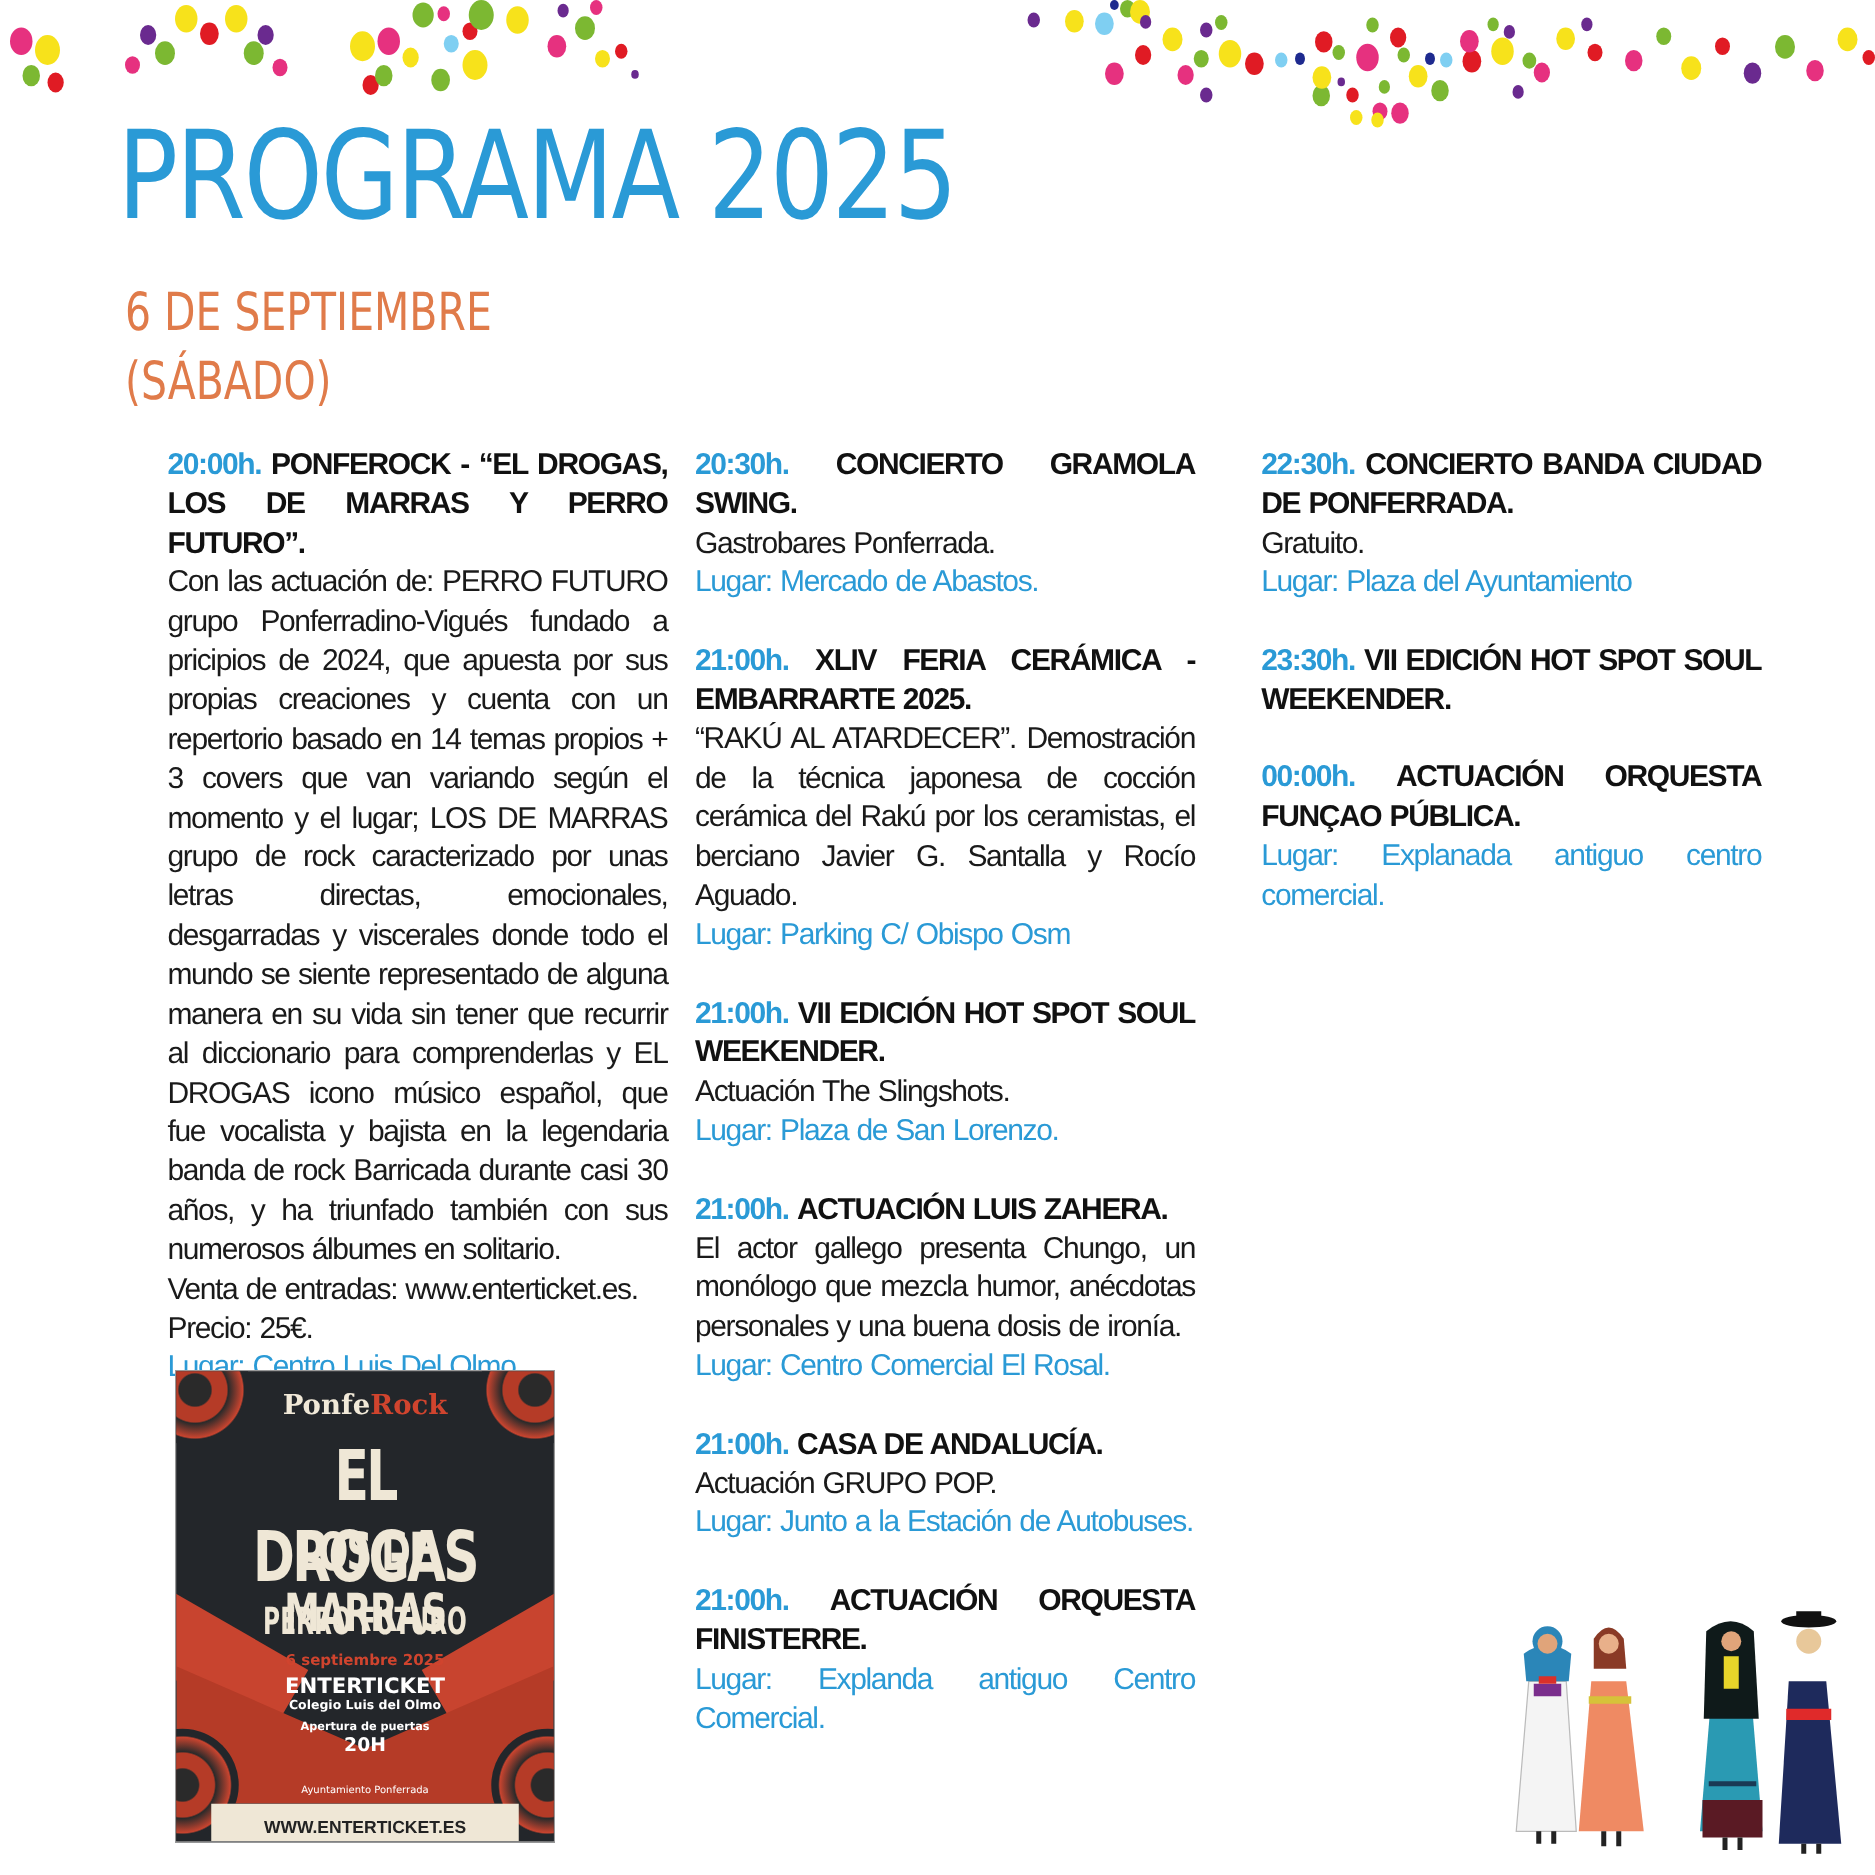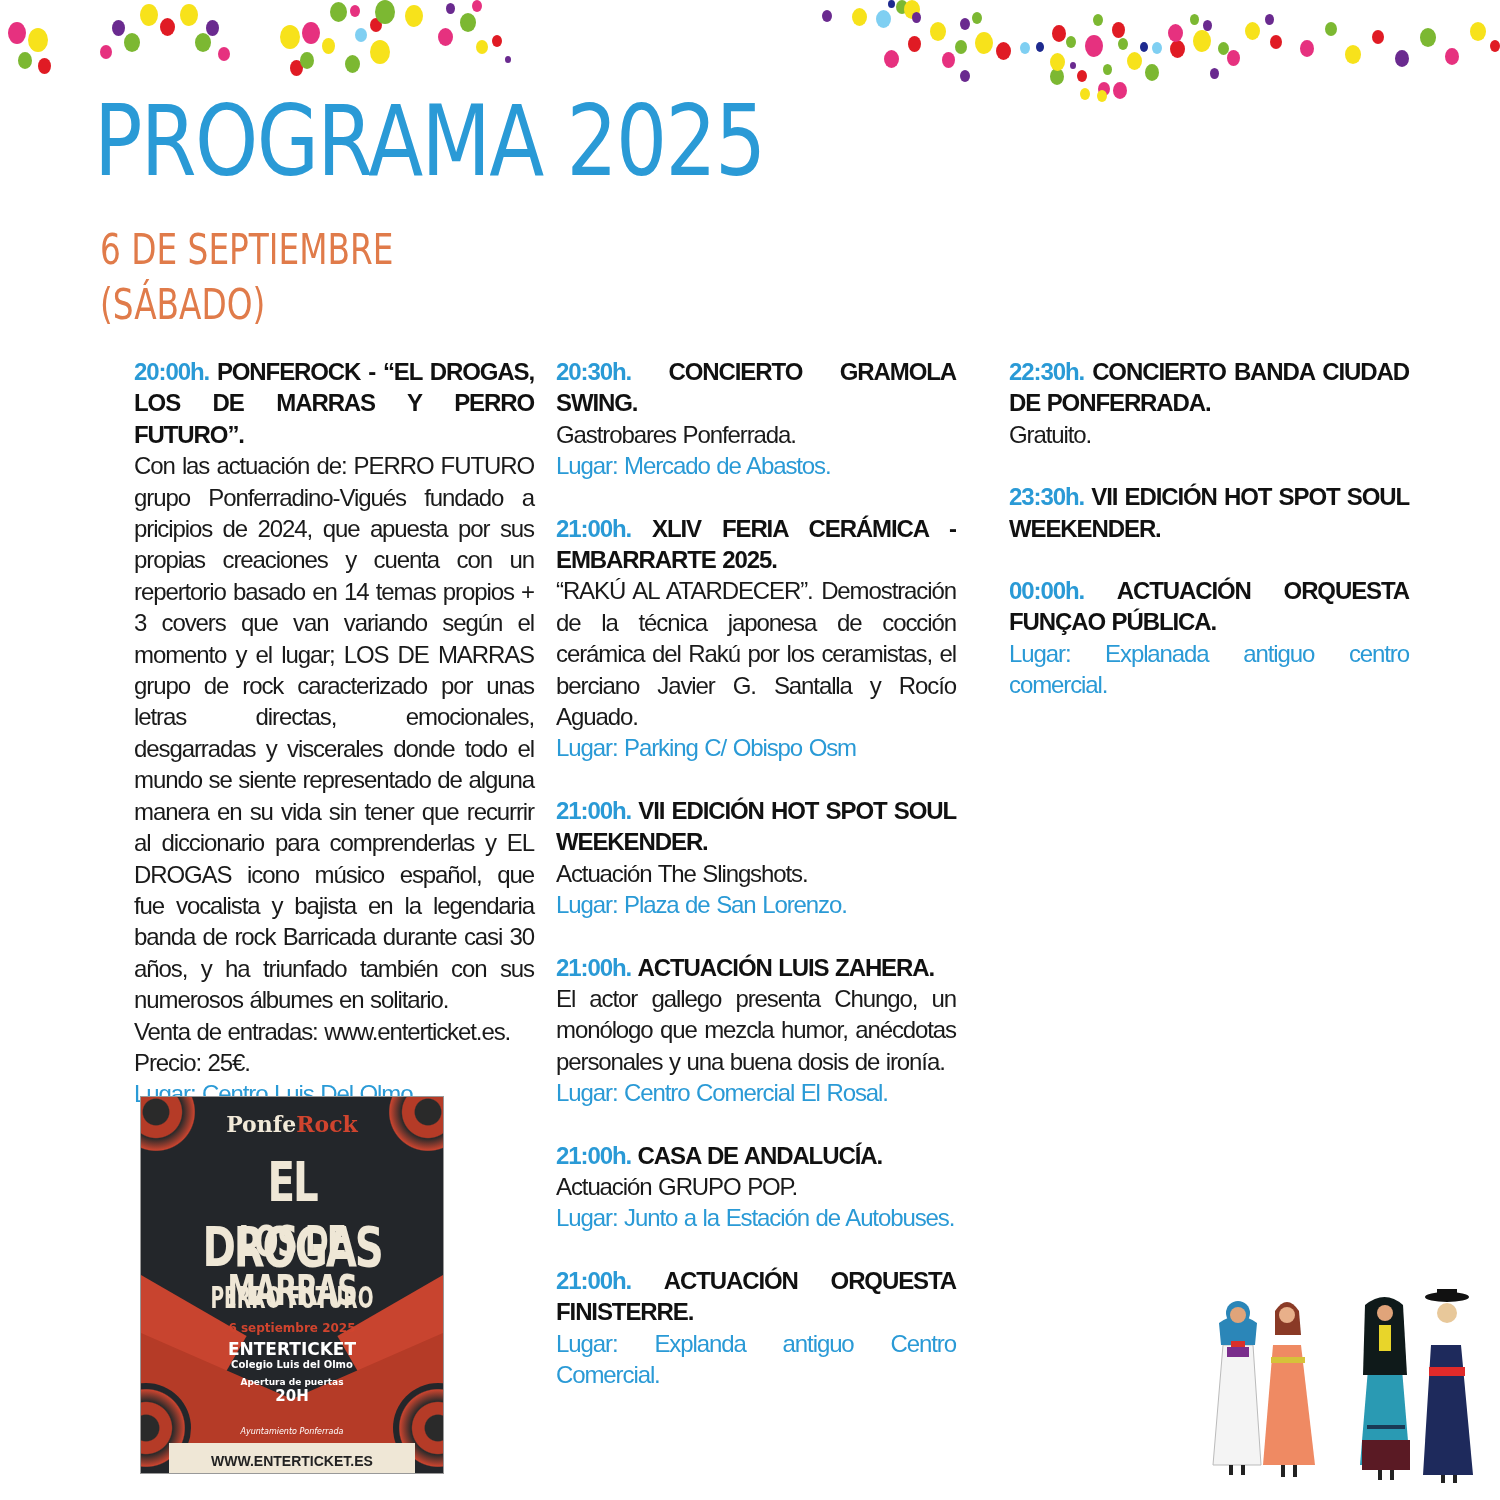--- a/index.html
+++ b/index.html
@@ -53,21 +53,21 @@
   .p-main { top: 52px; font-size: 56px; font-weight: bold; color: #efe7d6; letter-spacing: -3px; transform: scaleX(0.72); }
   .p-sub { top: 120px; font-size: 42px; font-weight: bold; color: #efe7d6; letter-spacing: -2px; transform: scaleX(0.68); }
   .p-sub2 { top: 183px; font-size: 30px; font-weight: bold; color: #efe7d6; transform: scaleX(0.62); }
   .p-date { top: 224px; font-size: 12px; font-weight: bold; color: #d0442e; }
   .p-city { top: 242px; font-size: 17px; font-weight: bold; color: #ffffff; }
   .p-venue { top: 262px; font-size: 10px; font-weight: bold; color: #ffffff; }
   .p-open { top: 280px; font-size: 9px; font-weight: bold; color: #ffffff; }
   .p-hour { top: 290px; font-size: 15px; font-weight: bold; color: #ffffff; }
   .p-ticket { position: absolute; left: 28px; right: 28px; bottom: 0; height: 30px; background: #efe7d6;
     text-align: center; font-size: 14px; font-weight: bold; color: #222; line-height: 36px; transform: none; }
-  .p-logo { top: 330px; font-size: 8px; color: #ffffff; font-style: italic; }
+  .p-logo { top: 330px; font-size: 8px; color: #ffffff; }
 
   .giants { position: absolute; left: 1205px; top: 1285px; width: 290px; height: 200px; }
 </style>
 </head>
 <body>
 
 <div class="confetti" id="confetti">
     <div class="dot" style="left: 8px; top: 22px; width: 18px; height: 22px; background: rgb(230, 49, 127);"></div>
     <div class="dot" style="left: 28px; top: 28px; width: 20px; height: 24px; background: rgb(247, 226, 27);"></div>
     <div class="dot" style="left: 18px; top: 52px; width: 14px; height: 17px; background: rgb(124, 184, 50);"></div>
@@ -230,20 +230,21 @@
     <div class="event">
       <p class="line narrow"><span class="time">21:00h.</span> <span class="head">ACTUACIÓN ORQUESTA FINISTERRE.</span></p>
       <p class="line narrow place">Lugar: Explanda antiguo Centro Comercial.</p>
     </div>
   </div>
 
 <div class="col col3" id="col3">
     <div class="event">
       <p class="line narrow"><span class="time">22:30h.</span> <span class="head">CONCIERTO BANDA CIUDAD DE PONFERRADA.</span></p>
       <p class="line narrow desc">Gratuito.</p>
+      <p class="line narrow place">Lugar: Plaza del Ayuntamiento</p>
     </div>
     <div class="event">
       <p class="line narrow"><span class="time">23:30h.</span> <span class="head">VII EDICIÓN HOT SPOT SOUL WEEKENDER.</span></p>
     </div>
     <div class="event">
       <p class="line narrow"><span class="time">00:00h.</span> <span class="head">ACTUACIÓN ORQUESTA FUNÇAO PÚBLICA.</span></p>
       <p class="line narrow place">Lugar: Explanada antiguo centro comercial.</p>
     </div>
   </div>
 

